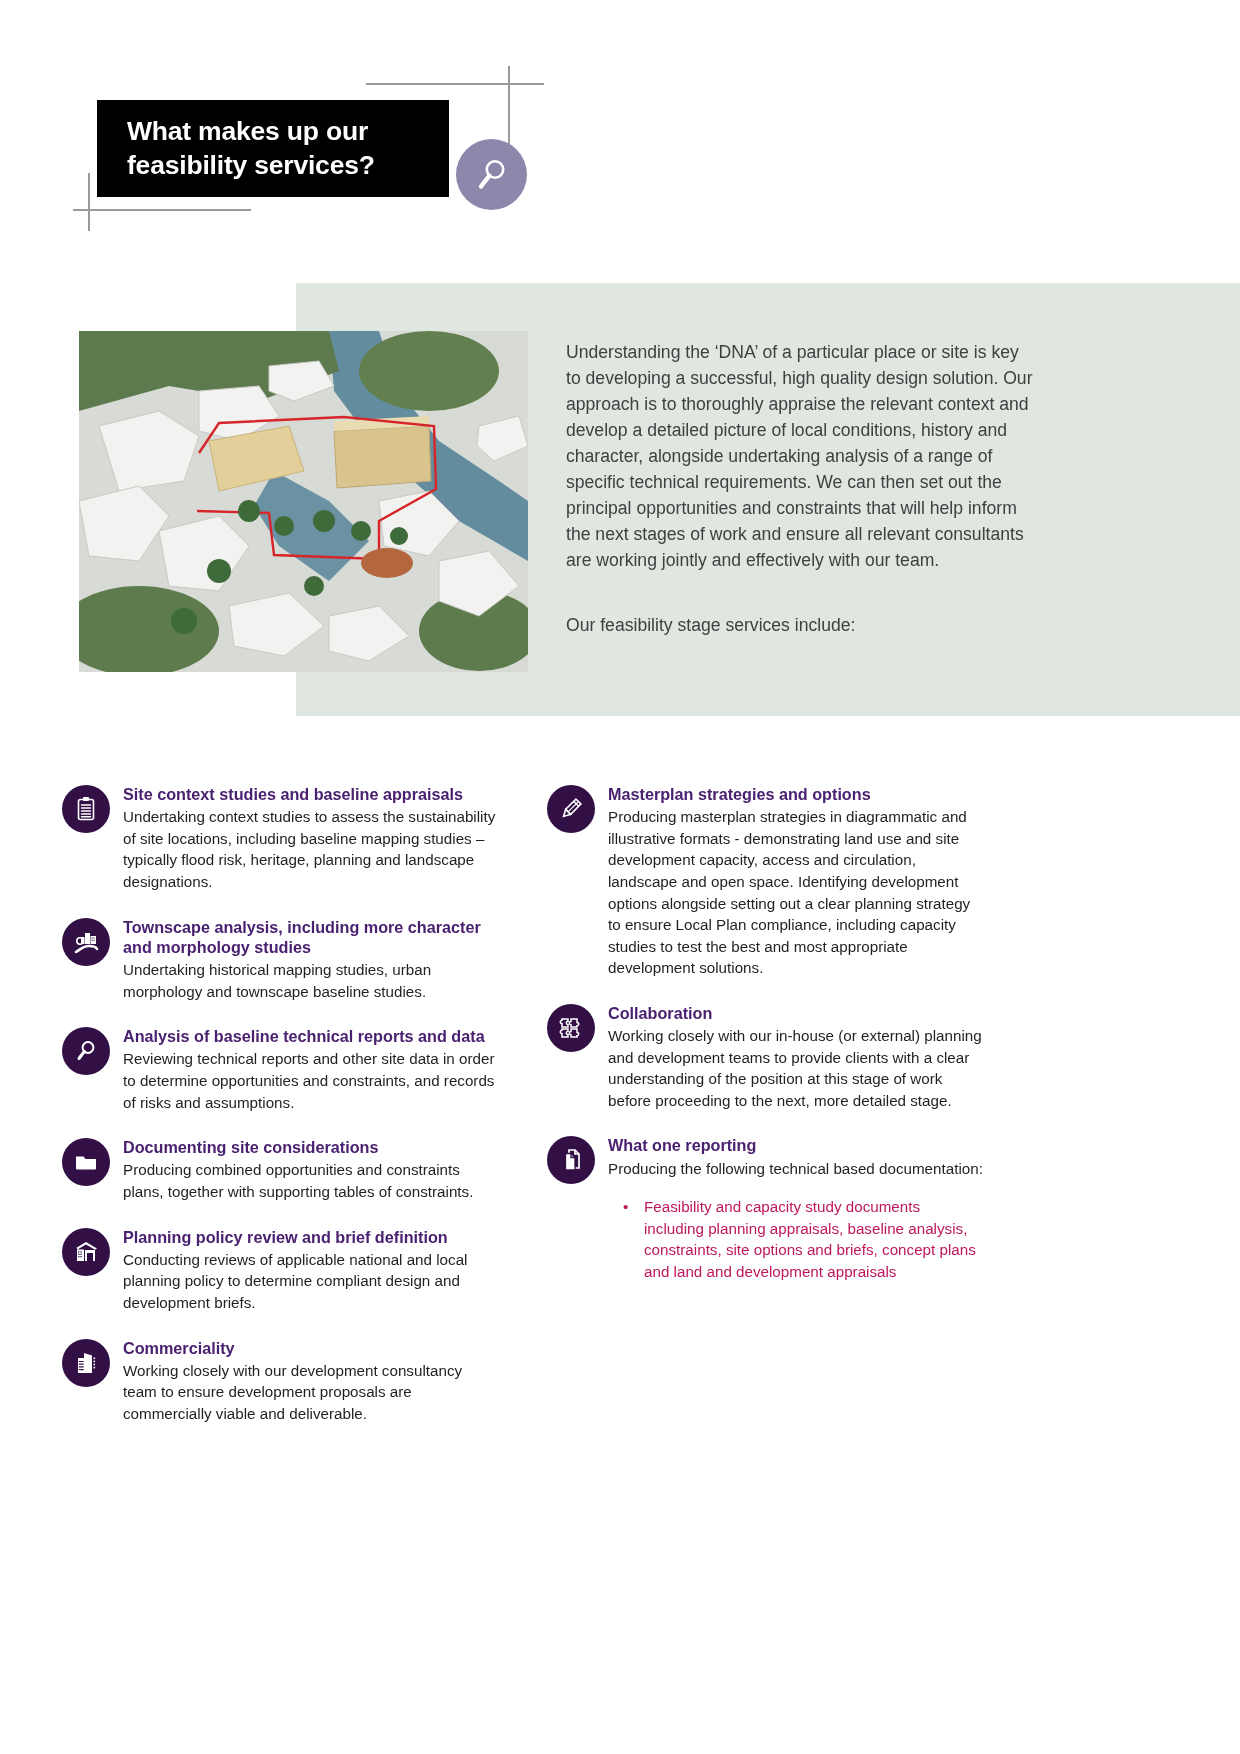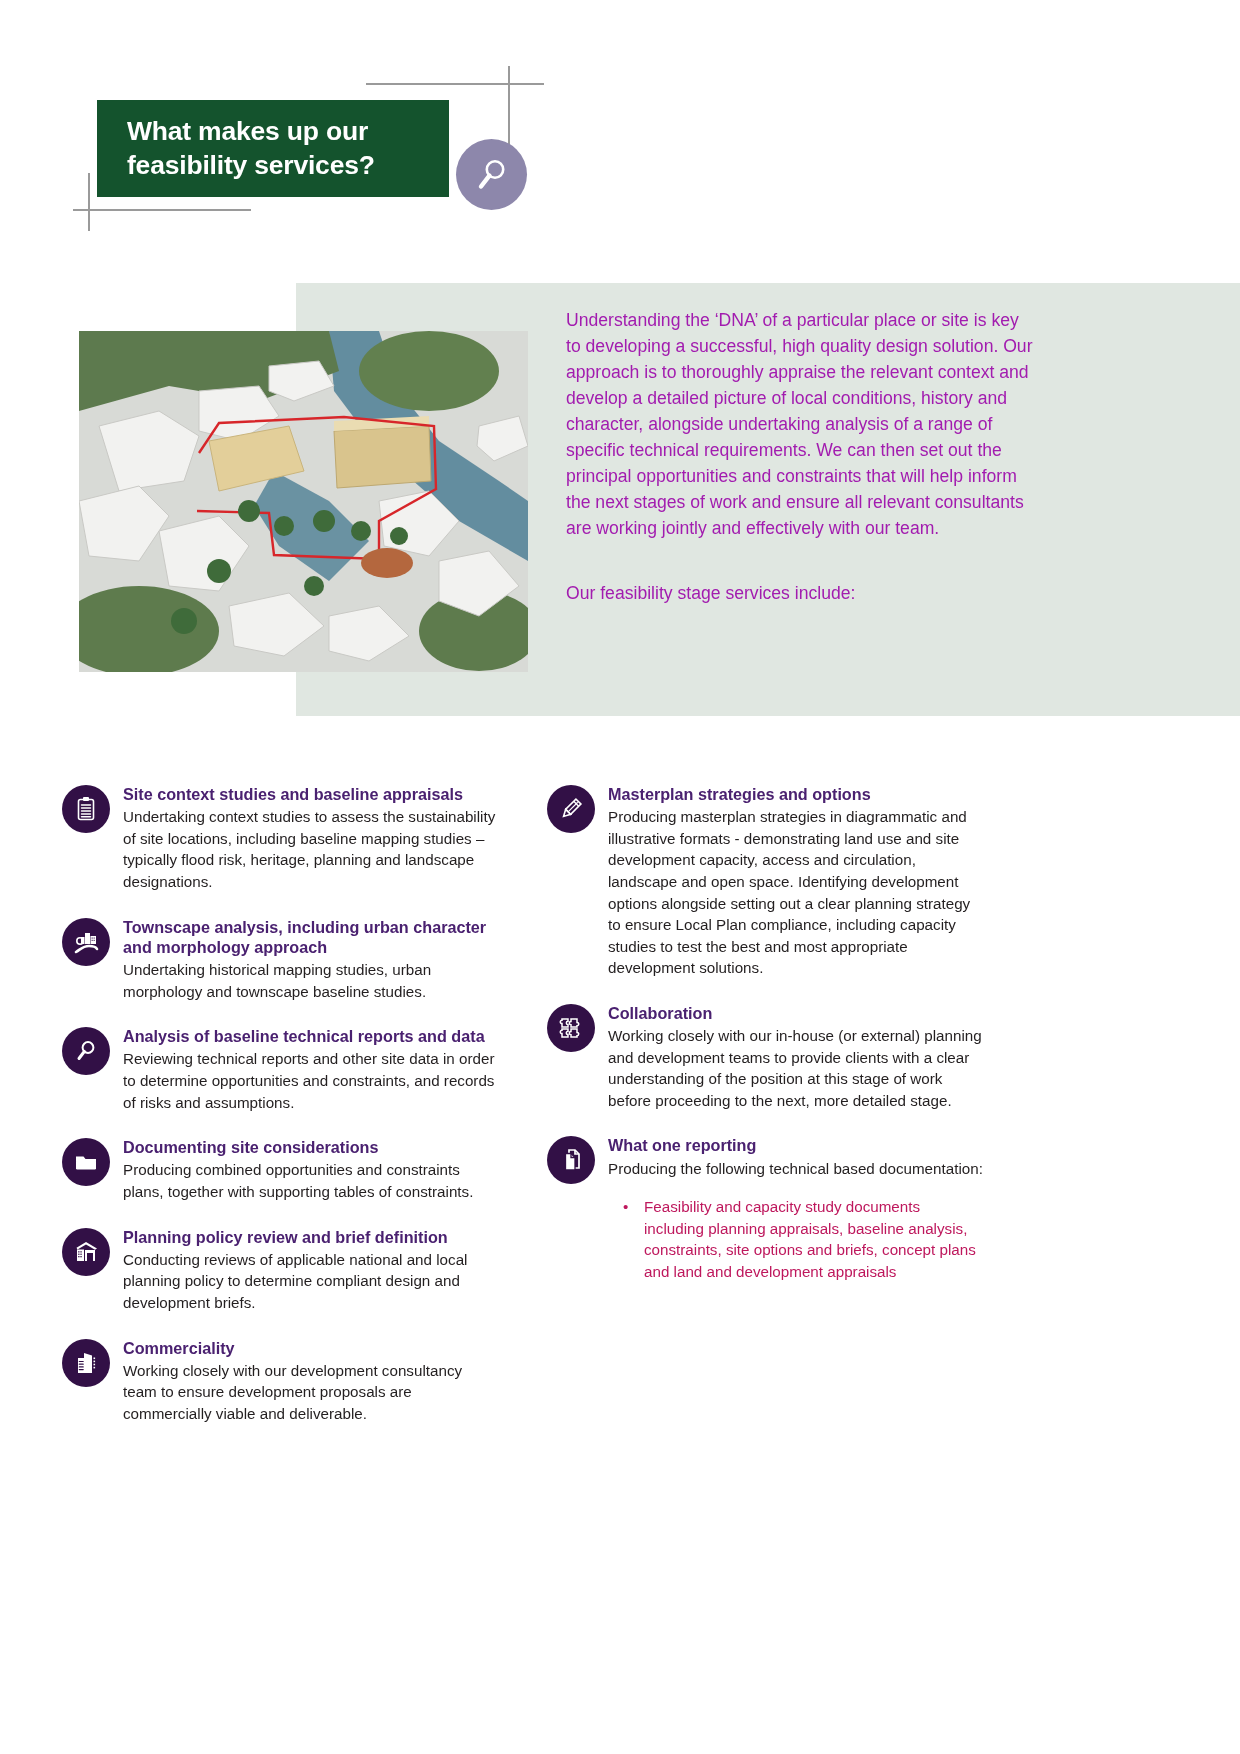--- a/index.html
+++ b/index.html
@@ -45,21 +45,21 @@
     position: absolute;
     left: 73px; top: 209px;
     width: 178px; height: 2px;
     background: #9a9a9a;
   }
   .title-block {
     position: absolute;
     left: 97px; top: 100px;
     width: 352px;
     height: 97px;
-    background: #14532d;
+    background: #000000;
     display: flex;
     align-items: center;
   }
   .title-text {
     color: #ffffff;
     font-size: 26.5px;
     font-weight: bold;
     line-height: 1.28;
     letter-spacing: -0.2px;
     padding-left: 30px;
@@ -90,23 +90,23 @@
     position: absolute;
     left: 79px; top: 331px;
     width: 449px;
     height: 341px;
     overflow: hidden;
     background: #cfd3ce;
   }
   .intro-photo svg { display: block; }
   .intro-text {
     position: absolute;
-    left: 566px; top: 308px;
+    left: 566px; top: 340px;
     width: 470px;
-    color: #a21caf;
+    color: #404040;
     font-size: 17.6px;
     line-height: 1.475;
   }
   .intro-text p { margin: 0; }
   .intro-text p + p { margin-top: 40px; }
 
   
   .cols {
     position: absolute;
     left: 0; top: 782px;
@@ -291,21 +291,21 @@
             <rect x="19.6" y="9.5" width="1.1" height="1.1"></rect>
               <rect x="21.6" y="9.5" width="1.1" height="1.1"></rect>
             <rect x="19.6" y="11.8" width="1.1" height="1.1"></rect>
               <rect x="21.6" y="11.8" width="1.1" height="1.1"></rect>
           </g>
           <path d="M4 24 C9 21 11 18 17 18 C21 18 24 19 25 21" fill="none" stroke="#fff" stroke-width="2.6" stroke-linecap="round"></path>
           <circle cx="8" cy="13" r="3.2" fill="none" stroke="#fff" stroke-width="1.6"></circle>
         </svg>
       </div>
       <div class="service-body">
-        <p class="service-title">Townscape analysis, including urban character and morphology approach</p>
+        <p class="service-title">Townscape analysis, including more character and morphology studies</p>
         <p class="service-desc">Undertaking historical mapping studies, urban morphology and townscape baseline studies.</p>
       </div>
     </div>
 
     <div class="service-item">
       <div class="service-icon">
         <svg width="28" height="28" viewBox="0 0 28 28">
           <circle cx="16" cy="10.5" r="5.4" fill="none" stroke="#fff" stroke-width="2"></circle>
           <line x1="12.3" y1="14.5" x2="7" y2="21.5" stroke="#fff" stroke-width="3" stroke-linecap="round"></line>
         </svg>

